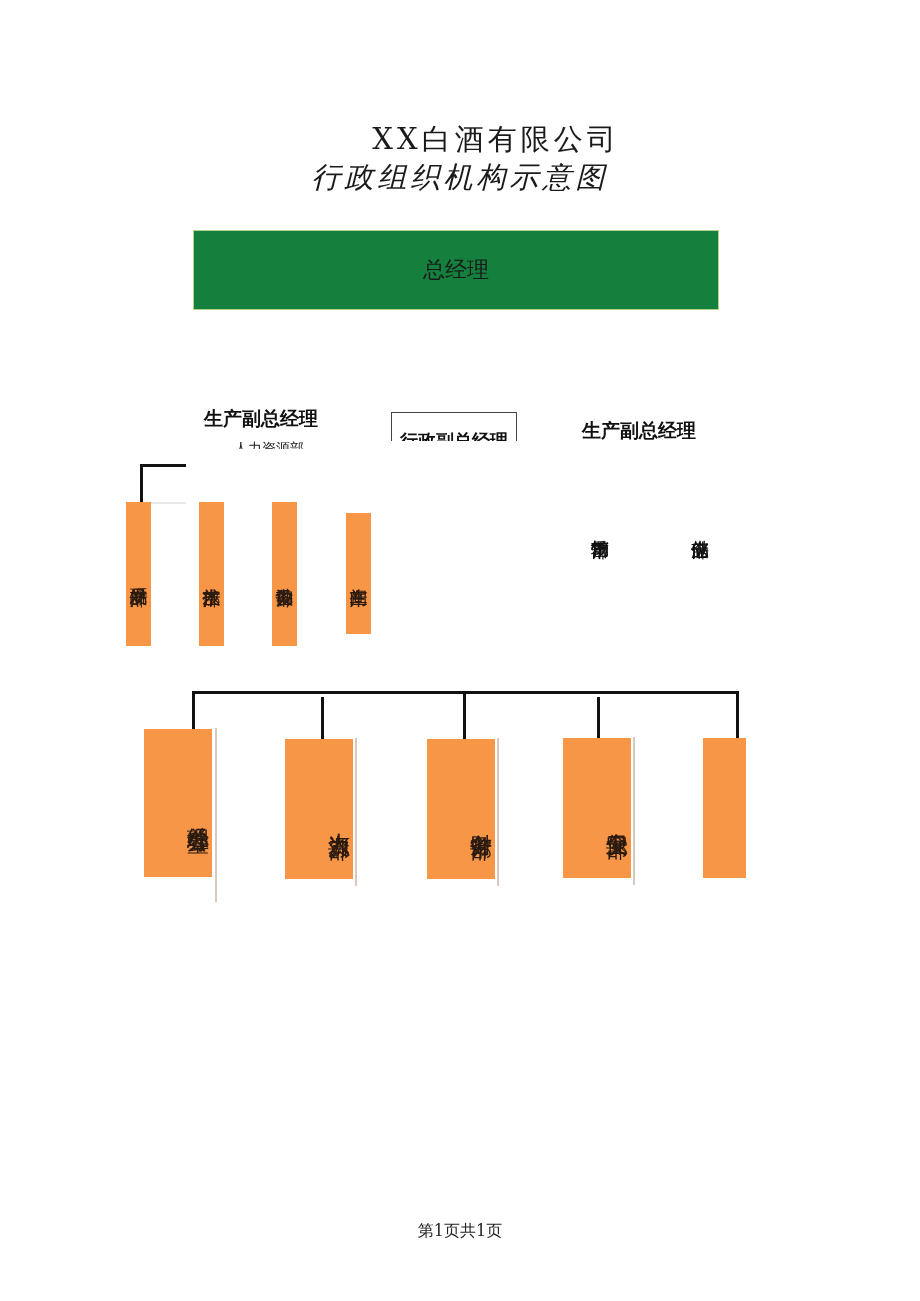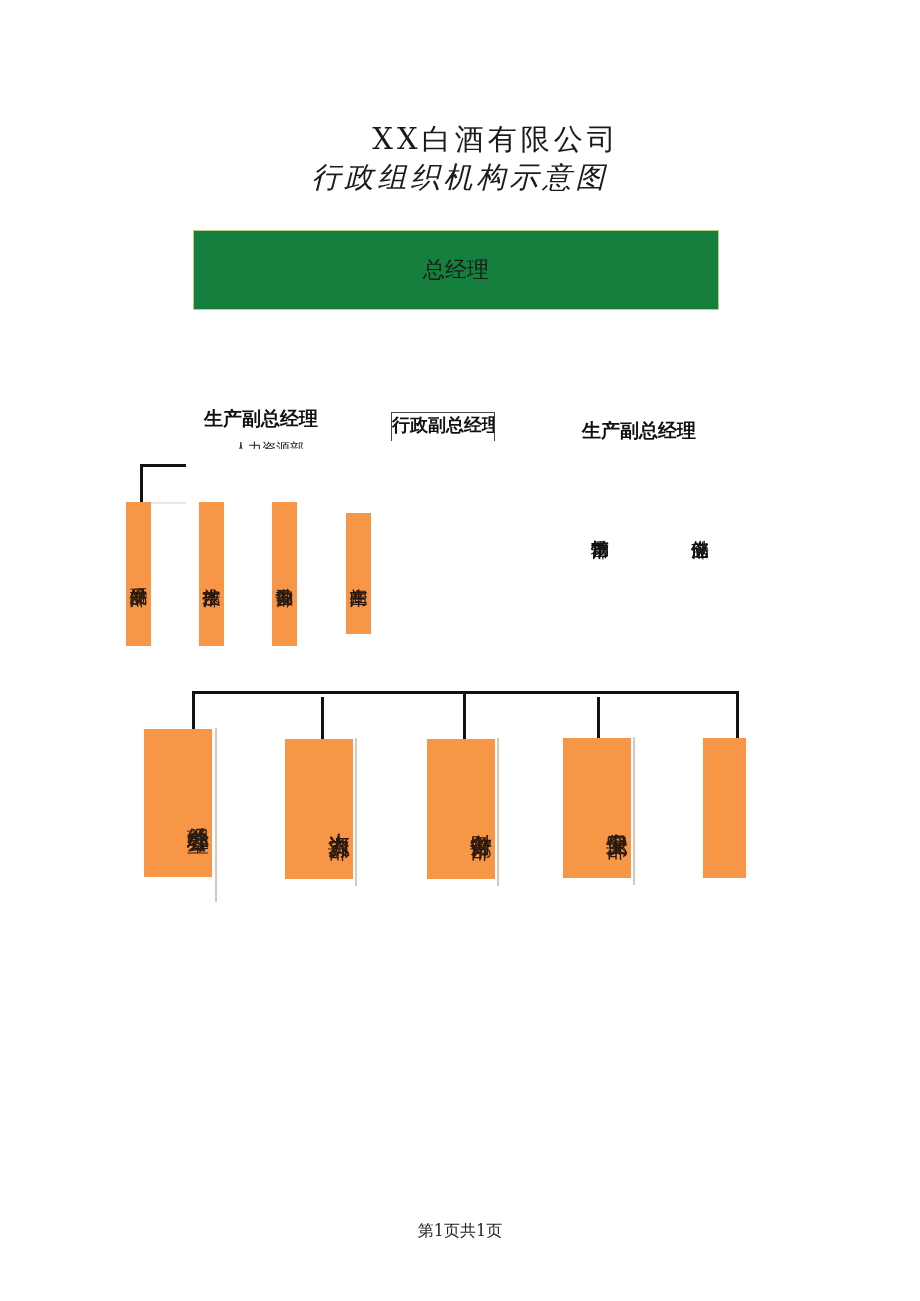--- a/index.html
+++ b/index.html
@@ -16,23 +16,23 @@
     .ceo-box {
       left: 193px; top: 230px; width: 526px; height: 80px;
       background: #15803d; border: 1px solid #b9d08a; box-sizing: border-box;
       display: flex; align-items: center; justify-content: center;
       font-size: 22px; color: #1a1a1a;
     }
     .vp {
       font-size: 19px; font-weight: bold; color: #111; white-space: nowrap;
     }
     .vp-admin {
-      left: 391px; top: 412px; width: 104px; height: 29px; overflow: hidden;
+      left: 391px; top: 412px; width: 126px; height: 29px; overflow: hidden;
       border: 1px solid #444; border-bottom: none; box-sizing: border-box;
-      text-align: center; padding-top: 0; font-size: 18px;
+      text-align: center; padding-top: 16px; font-size: 18px;
     }
     .sub-eng {
       left: 234px; top: 439px; width: 70px; height: 10px; overflow: hidden;
       font-size: 14px; line-height: 18px; color: #222; white-space: nowrap;
     }
     .dept-small {
       background: #f79646; overflow: hidden;
       writing-mode: vertical-rl; text-orientation: upright;
       font-size: 18px; line-height: 24px; color: #2a1a10;
       display: flex; align-items: center; justify-content: center;

